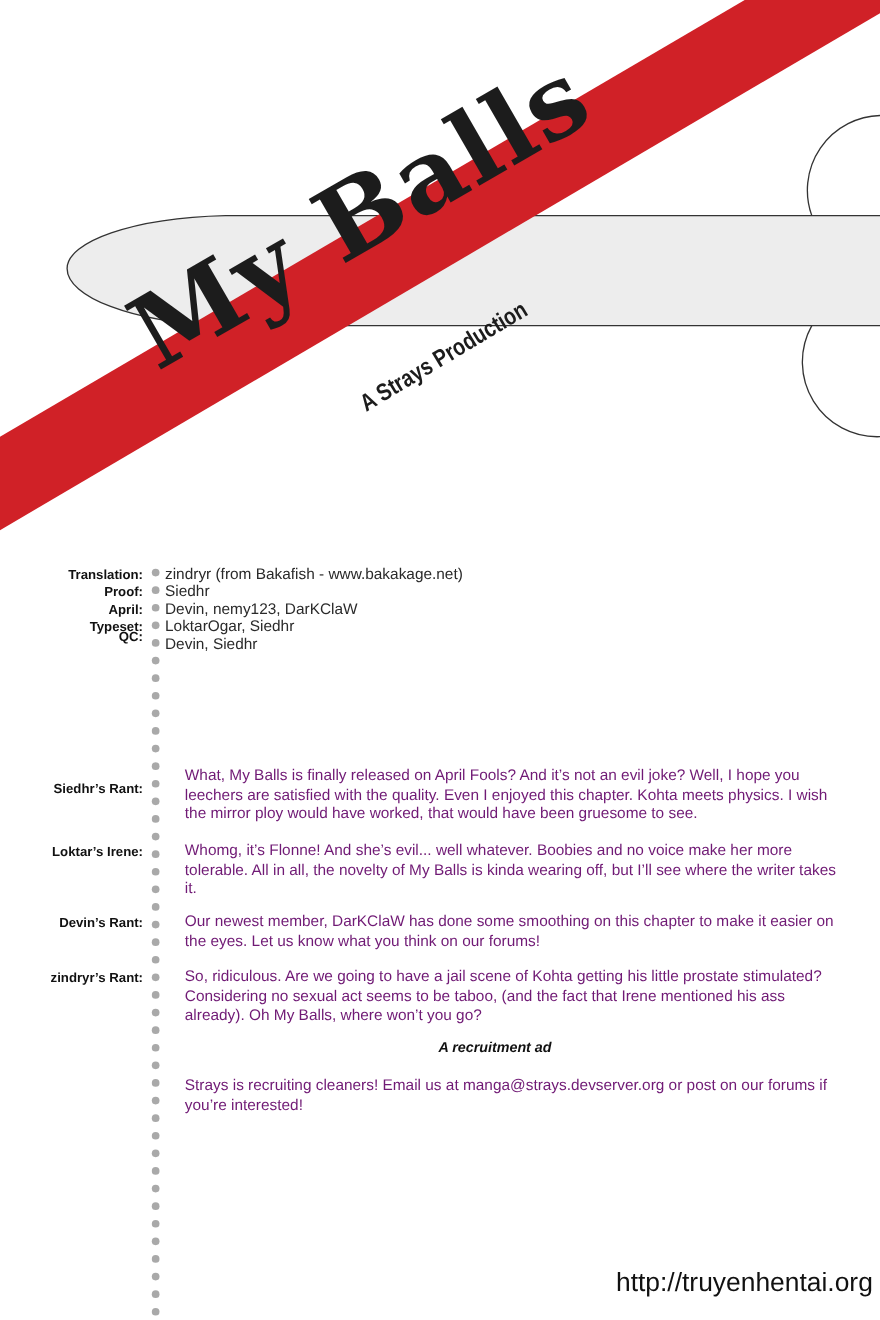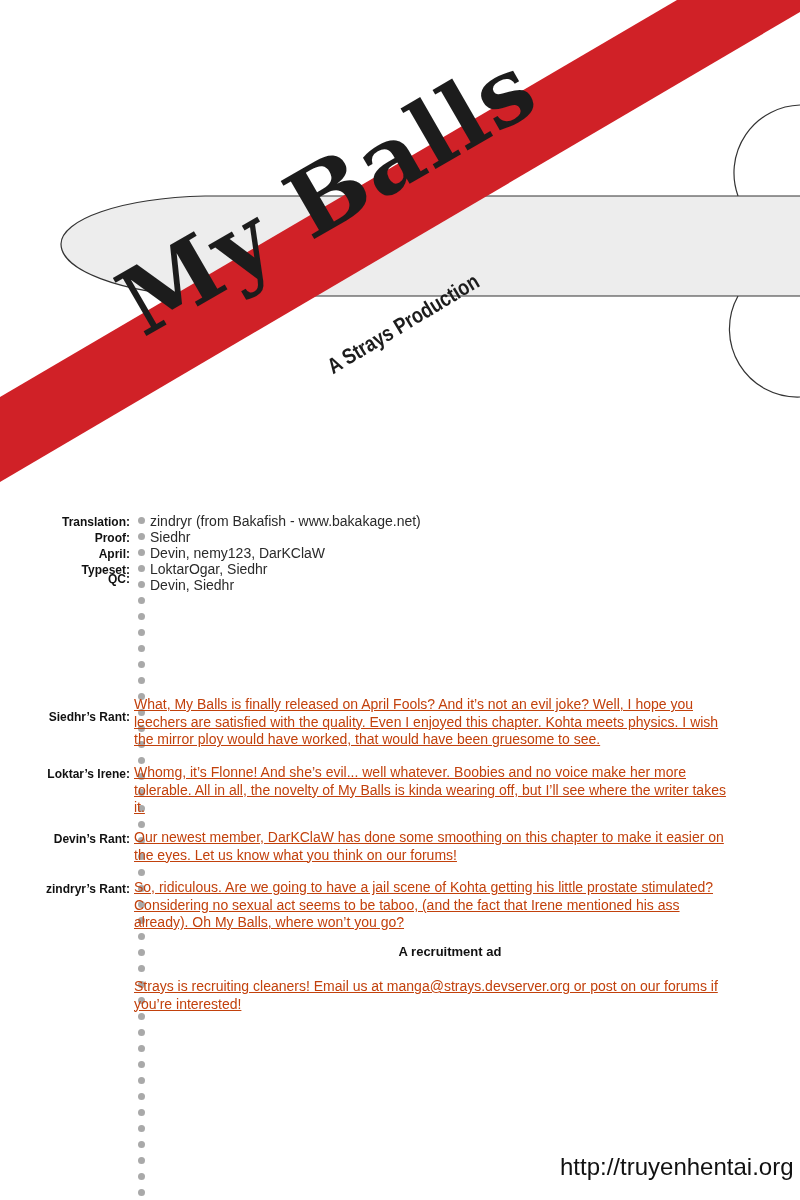--- a/index.html
+++ b/index.html
@@ -54,44 +54,44 @@
     .val {
       position: absolute;
       left: 150px;
       font-size: 14px;
       color: #2a2a2a;
       white-space: nowrap;
       line-height: 16px;
     }
     .para {
       position: absolute;
-      left: 134px;
+      left: 168px;
       width: 600px;
       font-size: 14px;
       line-height: 17.5px;
-      color: #c2410c;
-      text-decoration: underline;
+      color: #701a75;
     }
     .contact {
       position: absolute;
       left: 152px;
       width: 560px;
       font-size: 15.5px;
       line-height: 18px;
       color: #1e1e1e;
     }
     .contact .line2 { display: block; padding-left: 143px; }
     .ad-heading {
       position: absolute;
       left: 150px; width: 600px;
       text-align: center;
       font-weight: bold;
       font-size: 13px;
       color: #111;
       top: 944px;
+      font-style: italic;
     }
     .footer-url {
       position: absolute;
       left: 560px; top: 1153px;
       font-size: 24px;
       color: #111;
       white-space: nowrap;
     }
   </style>
 </head>

